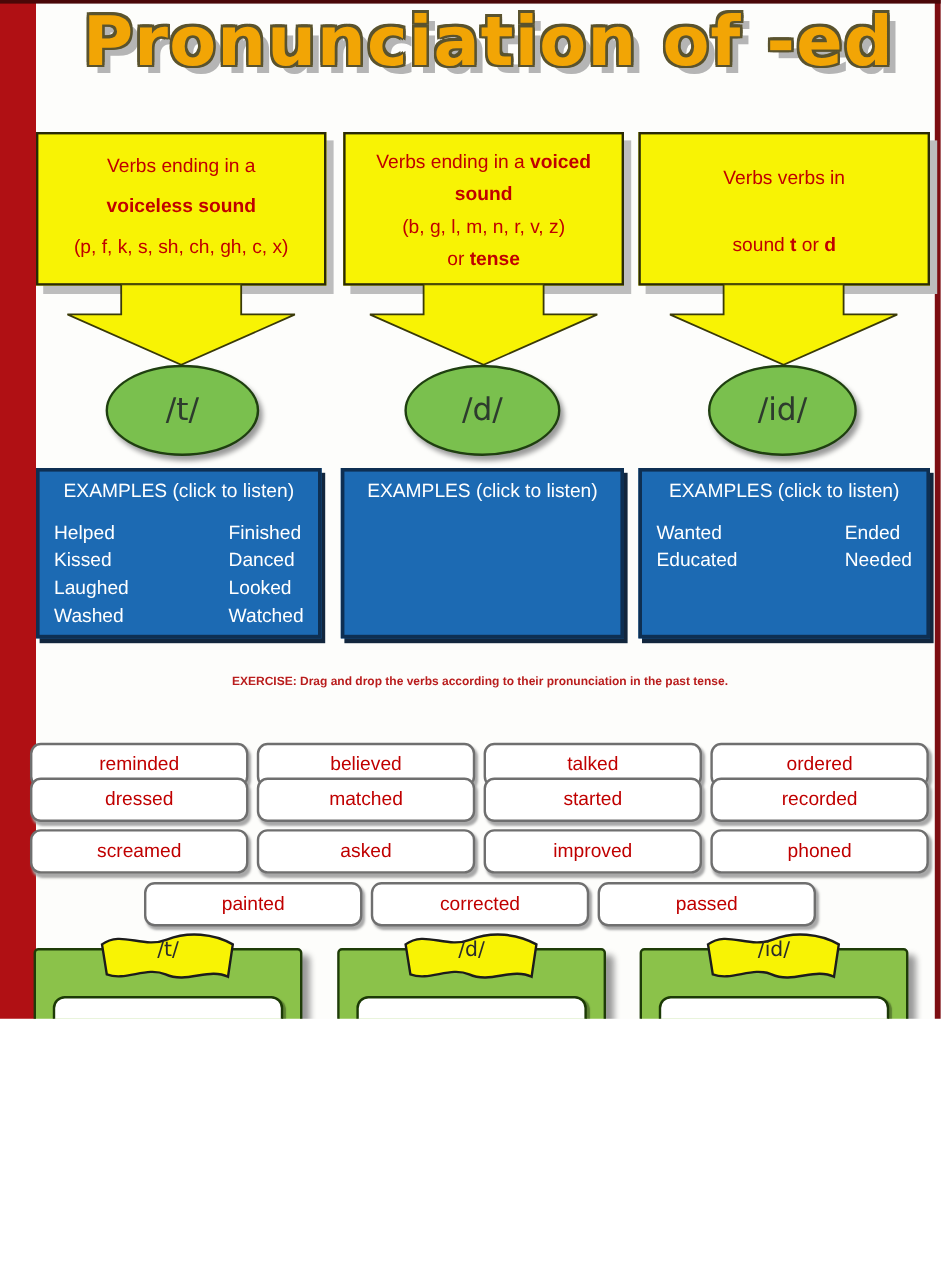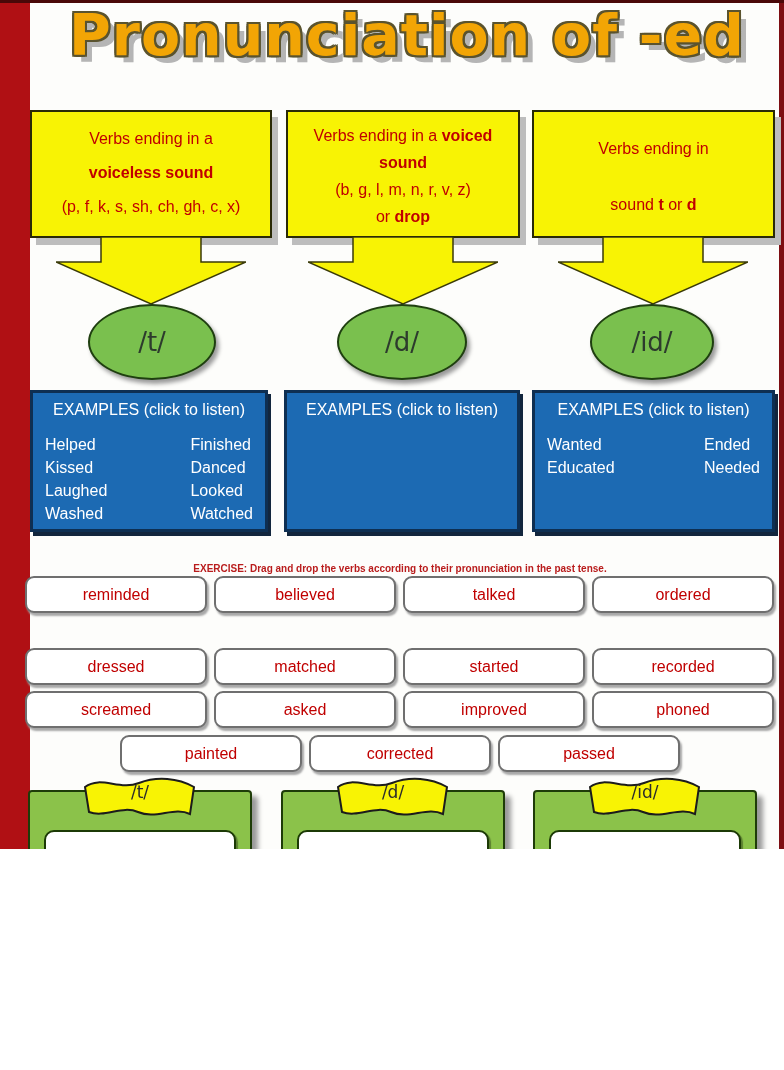--- a/index.html
+++ b/index.html
@@ -46,21 +46,21 @@
   .ex-head { text-align:center; font-size:16px; margin-top:8px; }
   .ex-cols { display:flex; justify-content:space-between; padding:14px 12px 0 12px; font-size:16px; }
   .ex-col { display:flex; flex-direction:column; line-height:23px; }
   .ex-col.right { text-align:left; }
   .ex-word { cursor:pointer; }
 
   .instruction { position:absolute; left:30px; top:563px; width:740px; text-align:center;
                  color:#b91c1c; font-weight:bold; font-size:10px; }
 
   .chip-row { position:absolute; display:flex; gap:7px; }
-  .cr1 { left:25px; top:576px;border-radius:11px; }
+  .cr1 { left:25px; top:619px;border-radius:11px; }
   .cr2 { left:25px; top:648px;align-items:center; }
   .cr3 { left:25px; top:691px; }
   .cr4 { left:120px; top:735px; }
   .chip { width:182px; height:37px; background:#ffffff; border:2px solid #6f6f6f; border-radius:9px;
           box-shadow:2px 3px 2px #a8a8a8; color:#c00000; font-size:16px; text-align:center;
           line-height:33px; cursor:grab; }
 
   .zone { position:absolute; top:790px; width:224px; height:268px; background:#8bc24a;
           border:2px solid #1e3c08; border-radius:4px; box-shadow:6px 6px 5px #9a9a9a; }
   .zn1 { left:28px; } .zn2 { left:281px; } .zn3 { left:533px; }
@@ -85,25 +85,25 @@
   <div class="rule-box rb1">
     <div class="rline"><span>Verbs ending in a</span></div>
     <div class="rline"><span class="bold">voiceless sound</span></div>
     <div class="rline"><span>(p, f, k, s, sh, ch, gh,  c, x)</span></div>
   </div>
 
   <div class="rule-box rb2">
     <div class="rline"><span>Verbs ending in a </span><span class="bold">voiced</span></div>
     <div class="rline"><span class="bold">sound</span></div>
     <div class="rline"><span>(b, g, l, m, n, r, v, z)</span></div>
-    <div class="rline"><span>or </span><span class="bold">drop</span></div>
+    <div class="rline"><span>or </span><span class="bold">tense</span></div>
   </div>
 
   <div class="rule-box rb3">
-    <div class="rline rline1"><span>Verbs ending in</span></div>
+    <div class="rline rline1"><span>Verbs verbs in</span></div>
     <div class="rline rline2"><span>sound </span><span class="bold">t</span><span> or </span><span class="bold">d</span></div>
   </div>
 
   <svg class="arrow ar1" width="190" height="68" viewBox="0 0 190 68">
     <polygon points="45,0 145,0 145,25 190,25 95,67 0,25 45,25" fill="#f8f304" stroke="#3a3a08" stroke-width="1.5"></polygon>
   </svg>
   <svg class="arrow ar2" width="190" height="68" viewBox="0 0 190 68">
     <polygon points="45,0 145,0 145,25 190,25 95,67 0,25 45,25" fill="#f8f304" stroke="#3a3a08" stroke-width="1.5"></polygon>
   </svg>
   <svg class="arrow ar3" width="190" height="68" viewBox="0 0 190 68">

